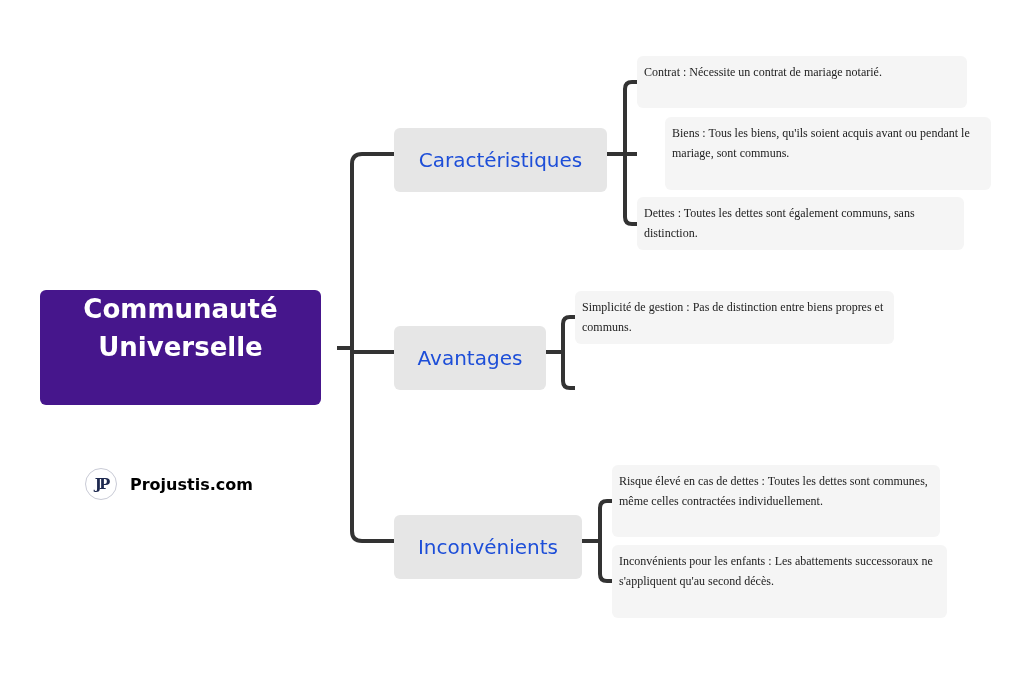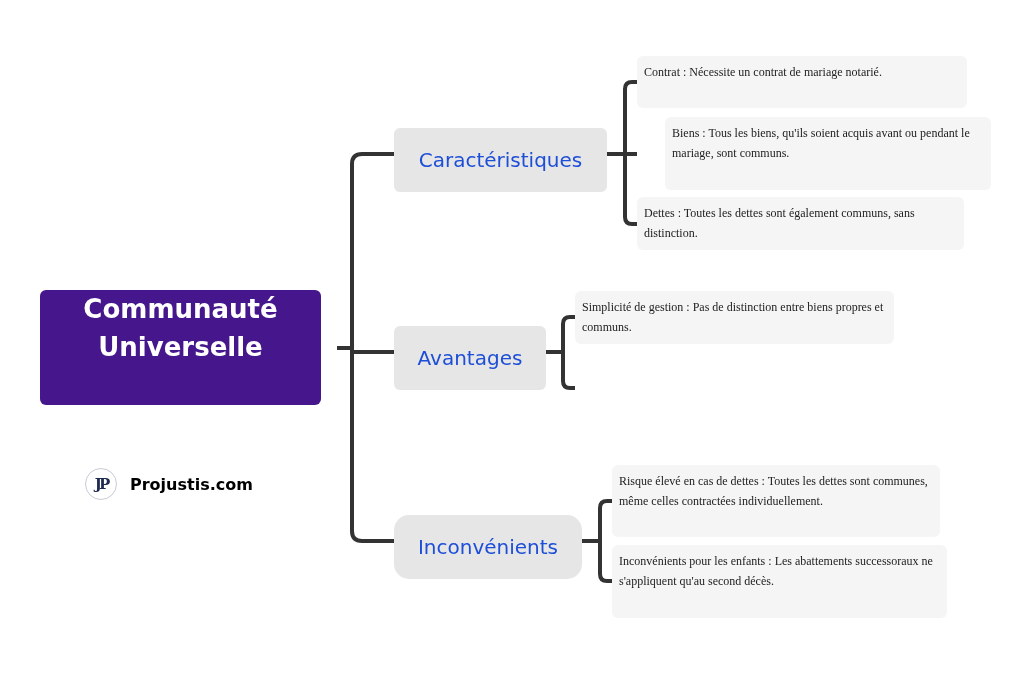--- a/index.html
+++ b/index.html
@@ -83,21 +83,21 @@
     <span>Dettes : Toutes les dettes sont également communs, sans distinction.</span>
   </div>
 
   <div class="branch" style="left:394px; top:326px; width:152px;">
     <span>Avantages</span>
   </div>
   <div class="leaf" style="left:575px; top:291px; width:319px; height:53px;">
     <span>Simplicité de gestion : Pas de distinction entre biens propres et communs.</span>
   </div>
 
-  <div class="branch" style="left:394px; top:515px; width:188px;border-radius:15px;">
+  <div class="branch" style="left:394px; top:515px; width:188px;">
     <span>Inconvénients</span>
   </div>
   <div class="leaf" style="left:612px; top:465px; width:328px; height:72px;">
     <span>Risque élevé en cas de dettes : Toutes les dettes sont communes, même celles contractées individuellement.</span>
   </div>
   <div class="leaf" style="left:612px; top:545px; width:335px; height:73px;">
     <span>Inconvénients pour les enfants : Les abattements successoraux ne s'appliquent qu'au second décès.</span>
   </div>
 
   <div class="brand">

